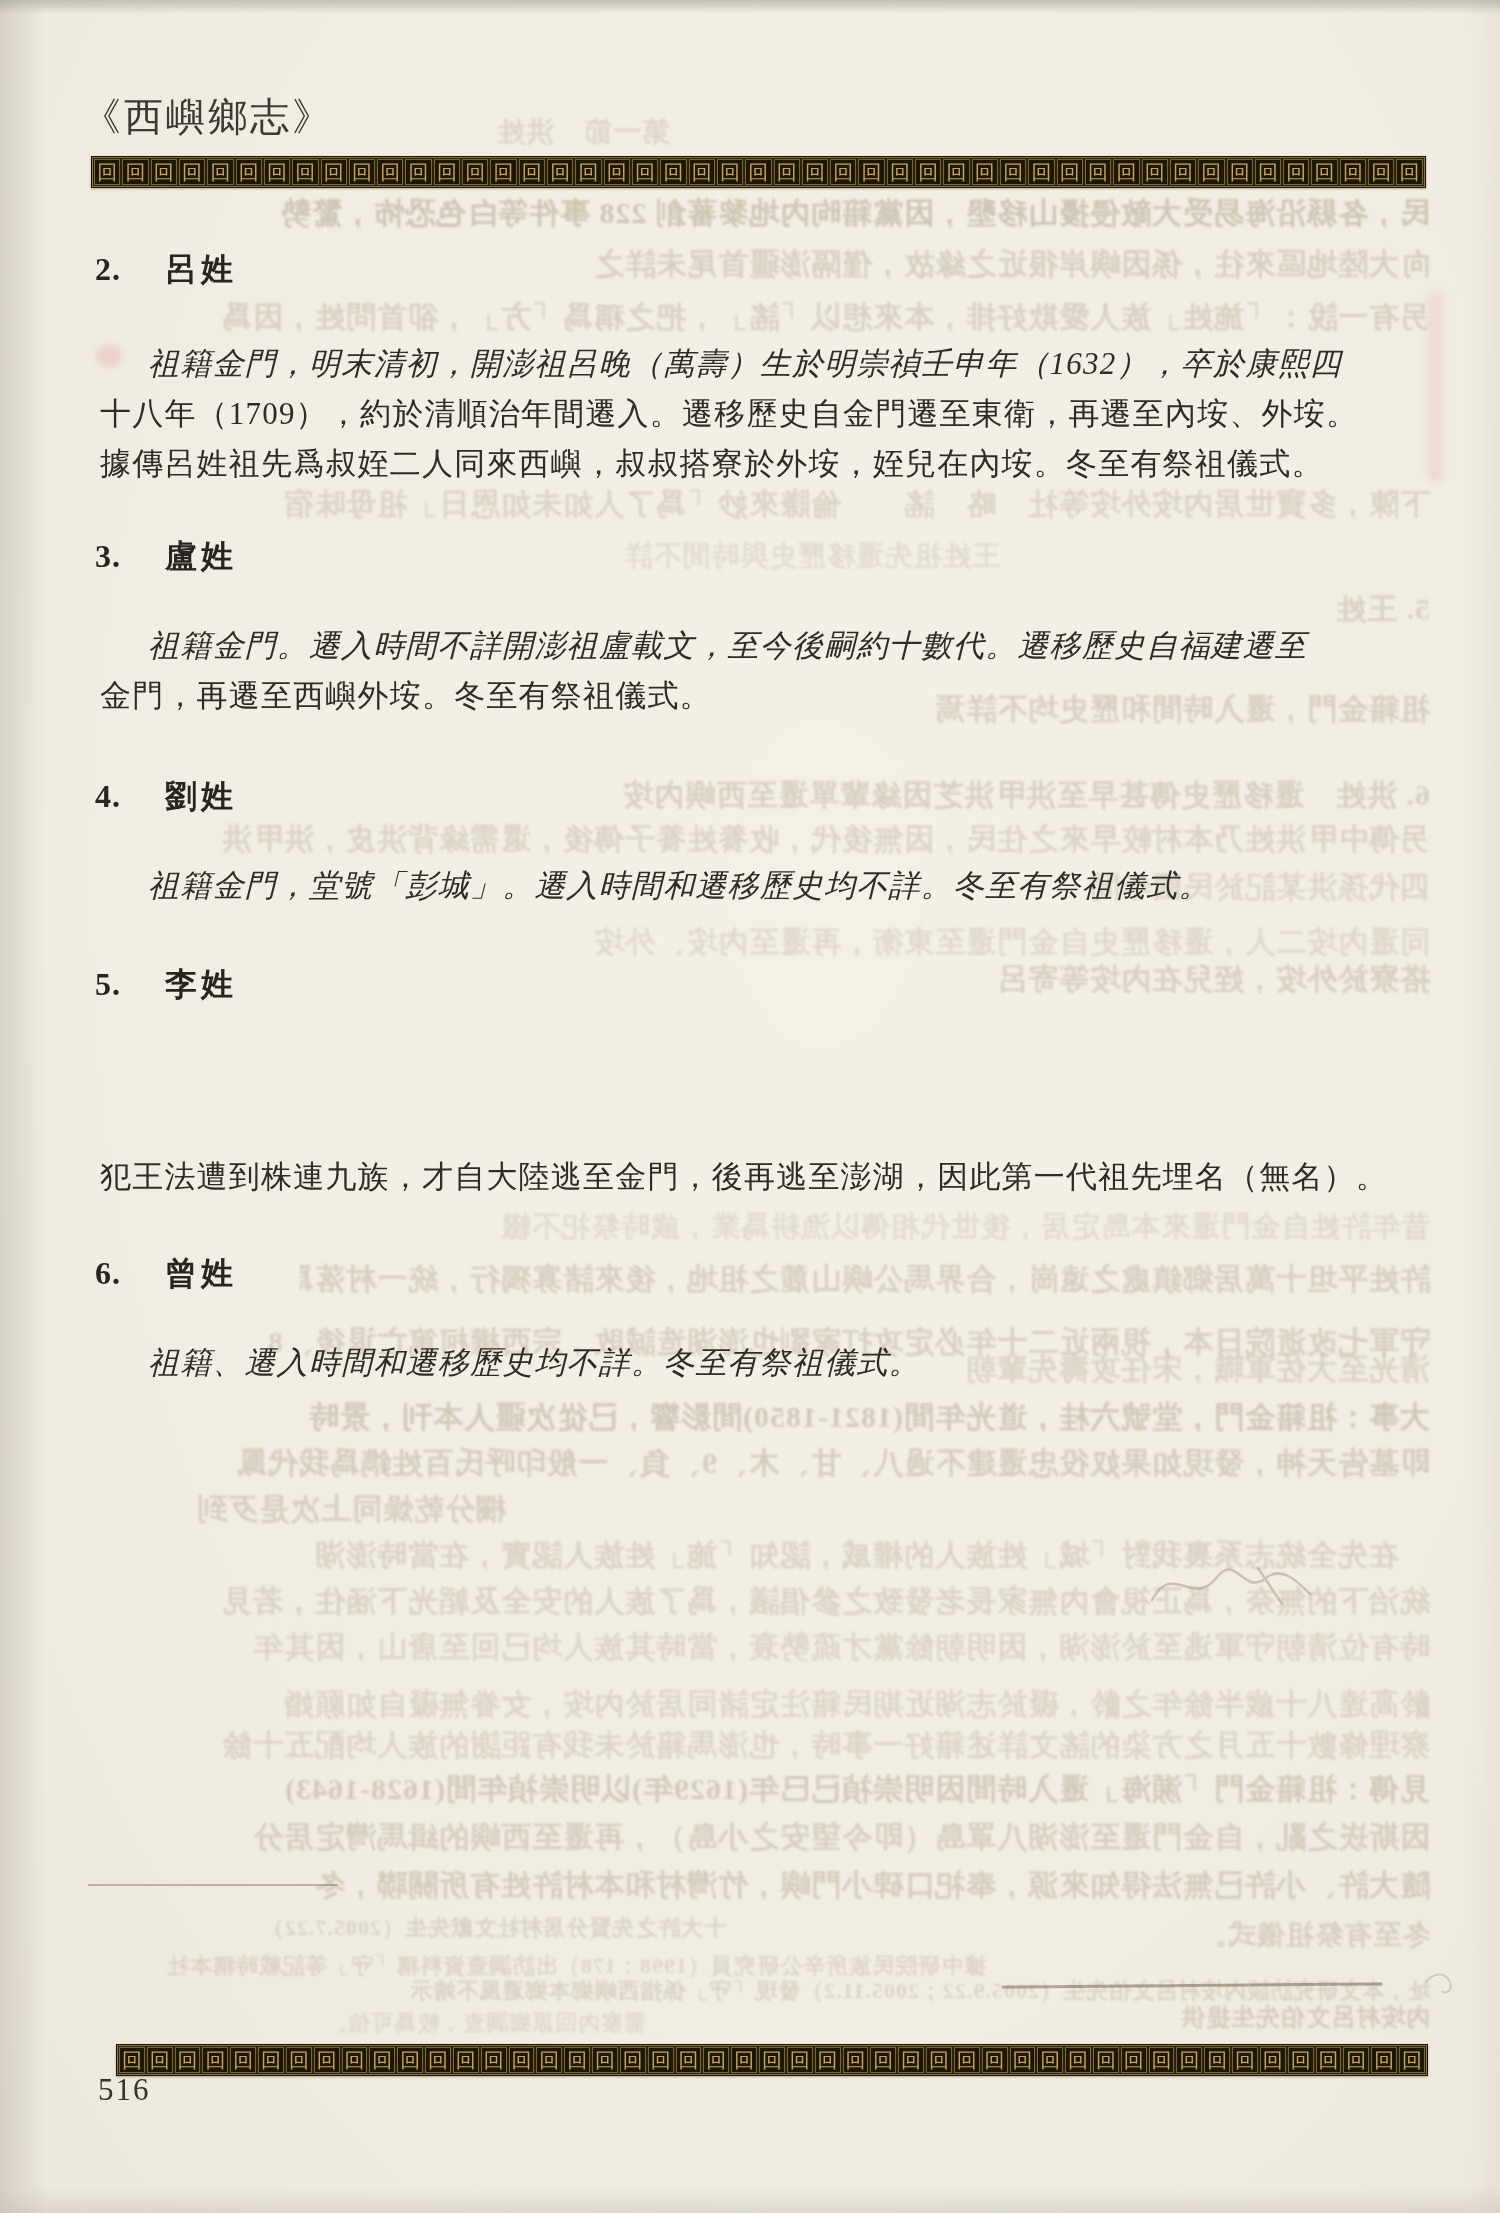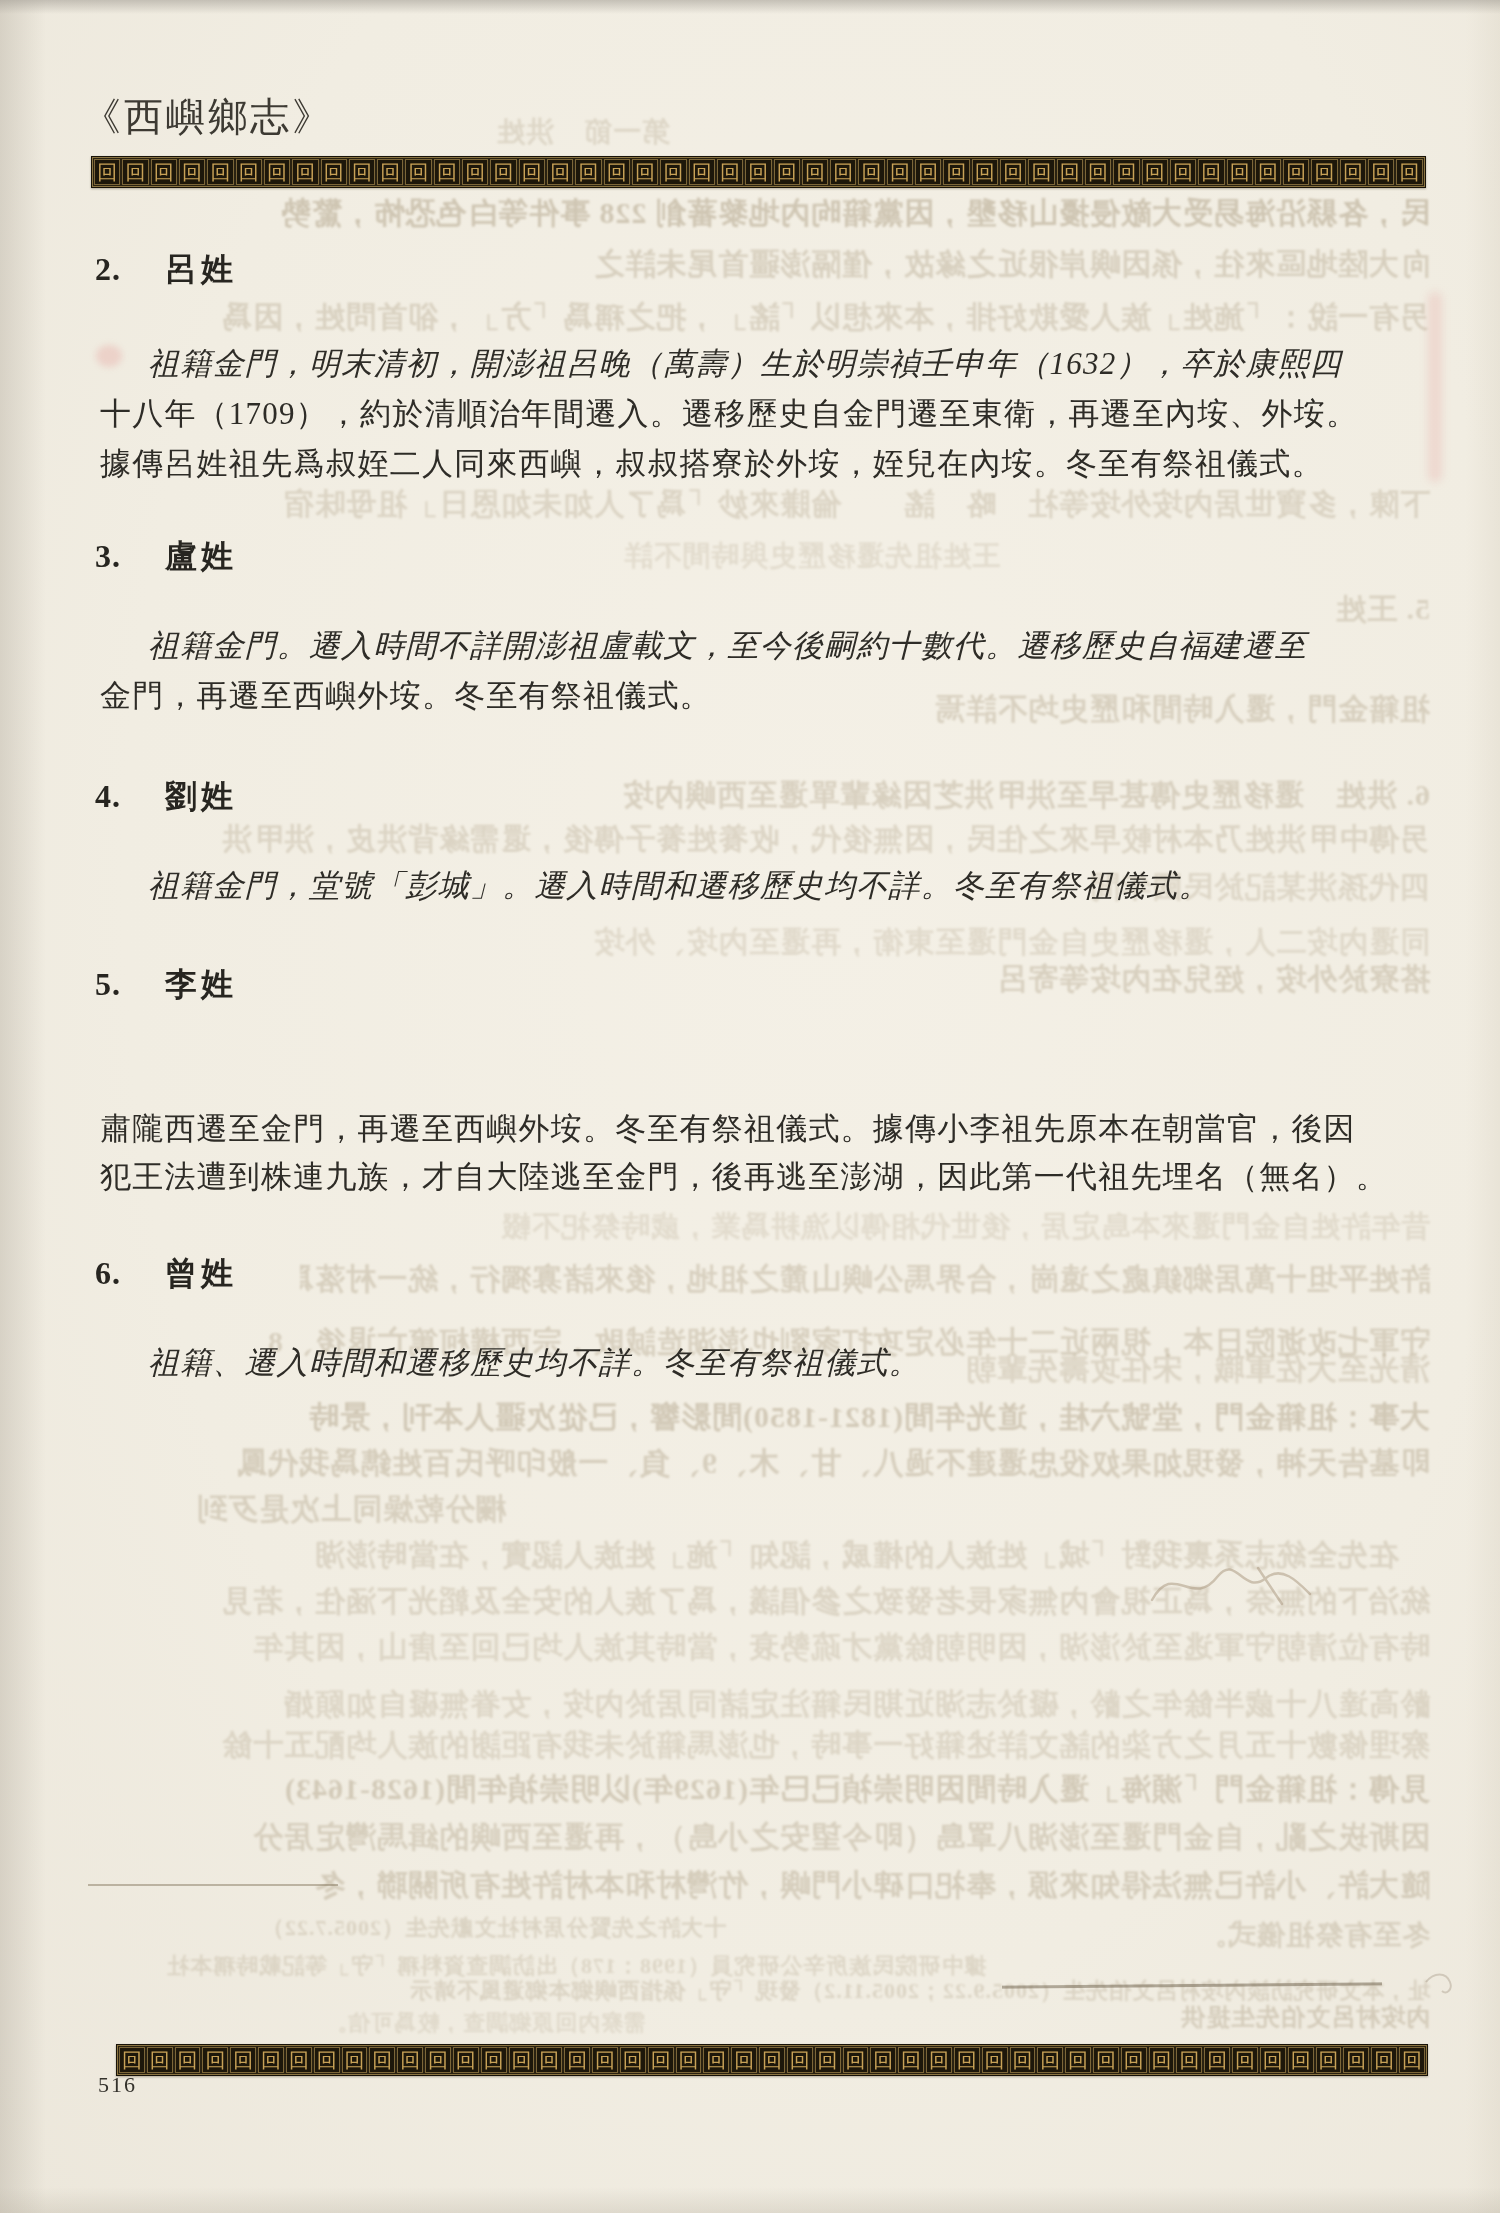--- a/index.html
+++ b/index.html
@@ -38,21 +38,21 @@
     color:#272520;white-space:nowrap;letter-spacing:1px;
   }
   .heading .hname{margin-left:44px;letter-spacing:4px;}
   .tline{
     position:absolute;left:100px;width:1340px;
     font-size:31px;letter-spacing:1.2px;color:#2e2c27;white-space:nowrap;overflow:hidden;
   }
   .indent{padding-left:48px;font-style:italic;}
   .pageno{
     position:absolute;top:2072px;left:98px;
-    font-size:22px;letter-spacing:2px;color:#34322c;
+    font-size:31px;letter-spacing:2px;color:#34322c;
   }
   
   #bleed{position:absolute;inset:0;pointer-events:none;}
   .bleedline{
     position:absolute;white-space:nowrap;overflow:hidden;
     color:#8d7a58;transform:scaleX(-1);filter:blur(0.8px);
     font-weight:600;letter-spacing:1px;line-height:1.15;
   }
   .artifact{position:absolute;pointer-events:none;}
   .underline-artifact{
@@ -231,21 +231,20 @@
   <div class="tline" style="top:675px">金門，再遷至西嶼外垵。冬至有祭祖儀式。</div>
 
   <div class="heading" style="top:775px">
     <span class="hno">4.</span><span class="hname">劉姓</span>
   </div>
   <div class="tline indent" style="top:865px">祖籍金門，堂號「彭城」。遷入時間和遷移歷史均不詳。冬至有祭祖儀式。</div>
 
   <div class="heading" style="top:963px">
     <span class="hno">5.</span><span class="hname">李姓</span>
   </div>
-  <div class="tline" style="top:1108px">肅隴西遷至金門，再遷至西嶼外垵。冬至有祭祖儀式。據傳小李祖先原本在朝當官，後因</div>
   <div class="tline" style="top:1156px">犯王法遭到株連九族，才自大陸逃至金門，後再逃至澎湖，因此第一代祖先埋名（無名）。</div>
 
   <div class="heading" style="top:1252px">
     <span class="hno">6.</span><span class="hname">曾姓</span>
   </div>
   <div class="tline indent" style="top:1342px">祖籍、遷入時間和遷移歷史均不詳。冬至有祭祖儀式。</div>
 
   <div class="artifact underline-artifact"></div>
   <div class="artifact strike-artifact"></div>
   <div class="artifact smear-artifact"></div>

